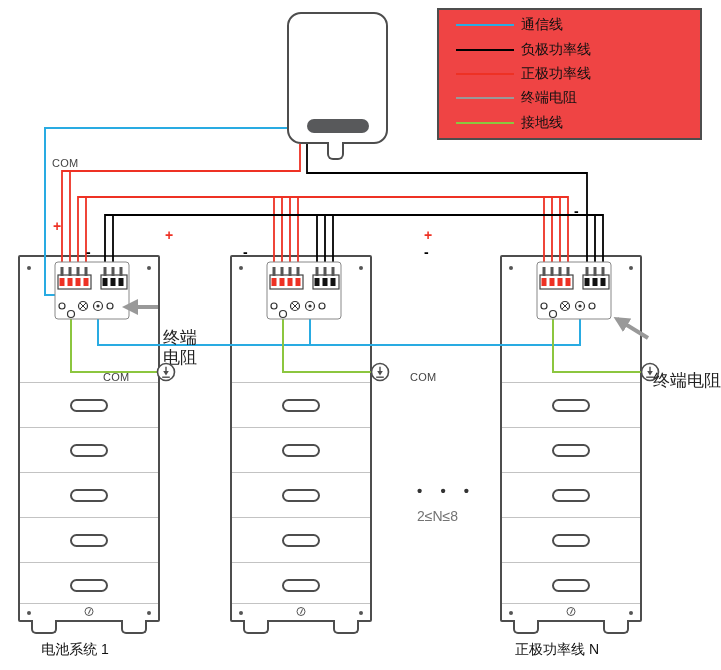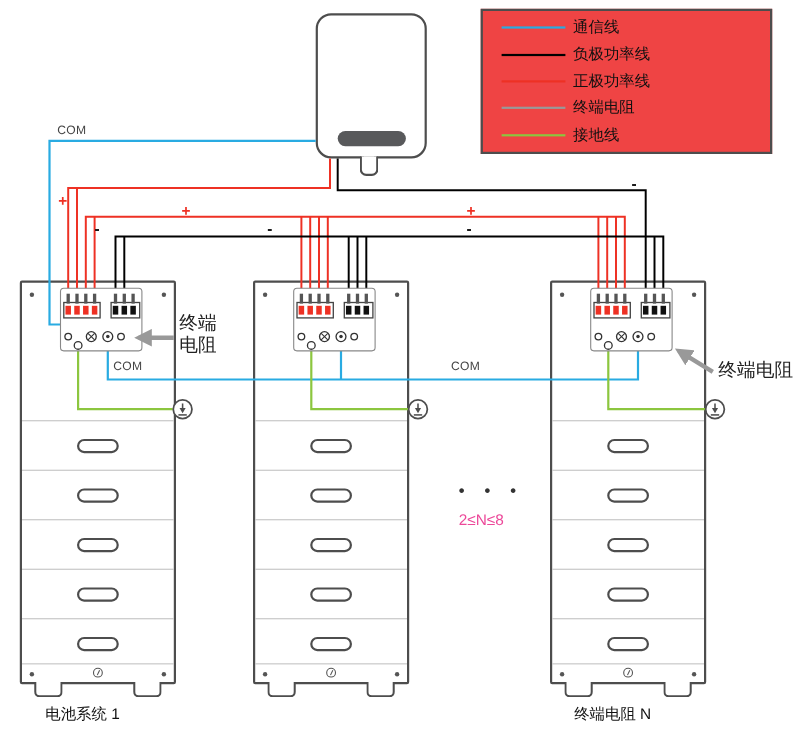--- a/index.html
+++ b/index.html
@@ -39,26 +39,26 @@
             border:2px solid #4d4d4d; background:#ef4444; display:flex; flex-direction:column;
             justify-content:space-evenly; padding-left:17px; z-index:2; }
   .legend-row { display:flex; align-items:center; gap:7px; }
   .legend-line { width:58px; height:2px; flex:none; }
   .legend-label { font-size:14px; color:#111; }
 
   
   svg.wires { position:absolute; left:0; top:0; z-index:3; }
 
   
-  .lbl { position:absolute; z-index:4; white-space:nowrap; }
+  .lbl { position:absolute; z-index:4; white-space:nowrap;margin-top:44px; }
   .com { font-size:11px; color:#444; letter-spacing:0.3px; }
   .sign { font-size:14px; font-weight:bold; line-height:1; }
   .zh { font-size:17px; color:#222; }
   .dots { font-size:15px; font-weight:bold; letter-spacing:7px; color:#333; }
-  .nrange { font-size:14px; color:#ec4899; }
+  .nrange { font-size:14px; color:#737373; }
   .tower-label { position:absolute; top:641px; width:142px; text-align:center;
                  font-size:14px; color:#111; z-index:4; }
 </style>
 </head>
 <body>
 
 <div class="stage">
 
   <div class="tower t1">
     <div class="dot tl"></div>
@@ -283,15 +283,15 @@
   <div class="lbl sign" style="left: 574px; top: 160px; color: rgb(0, 0, 0);">-</div>
 
   <div class="lbl zh" style="left:163px;top:282px">终端</div>
   <div class="lbl zh" style="left:163px;top:302px">电阻</div>
   <div class="lbl zh" style="left:653px;top:325px">终端电阻</div>
 
   <div class="lbl dots" style="left:417px;top:438px">• • •</div>
   <div class="lbl nrange" style="left:417px;top:464px">2≤N≤8</div>
 
   <div class="tower-label" style="left:4px">电池系统 1</div>
-  <div class="tower-label" style="left:486px">终端电阻 N</div>
+  <div class="tower-label" style="left:486px">正极功率线 N</div>
 
 </div>
 
 </body></html>

